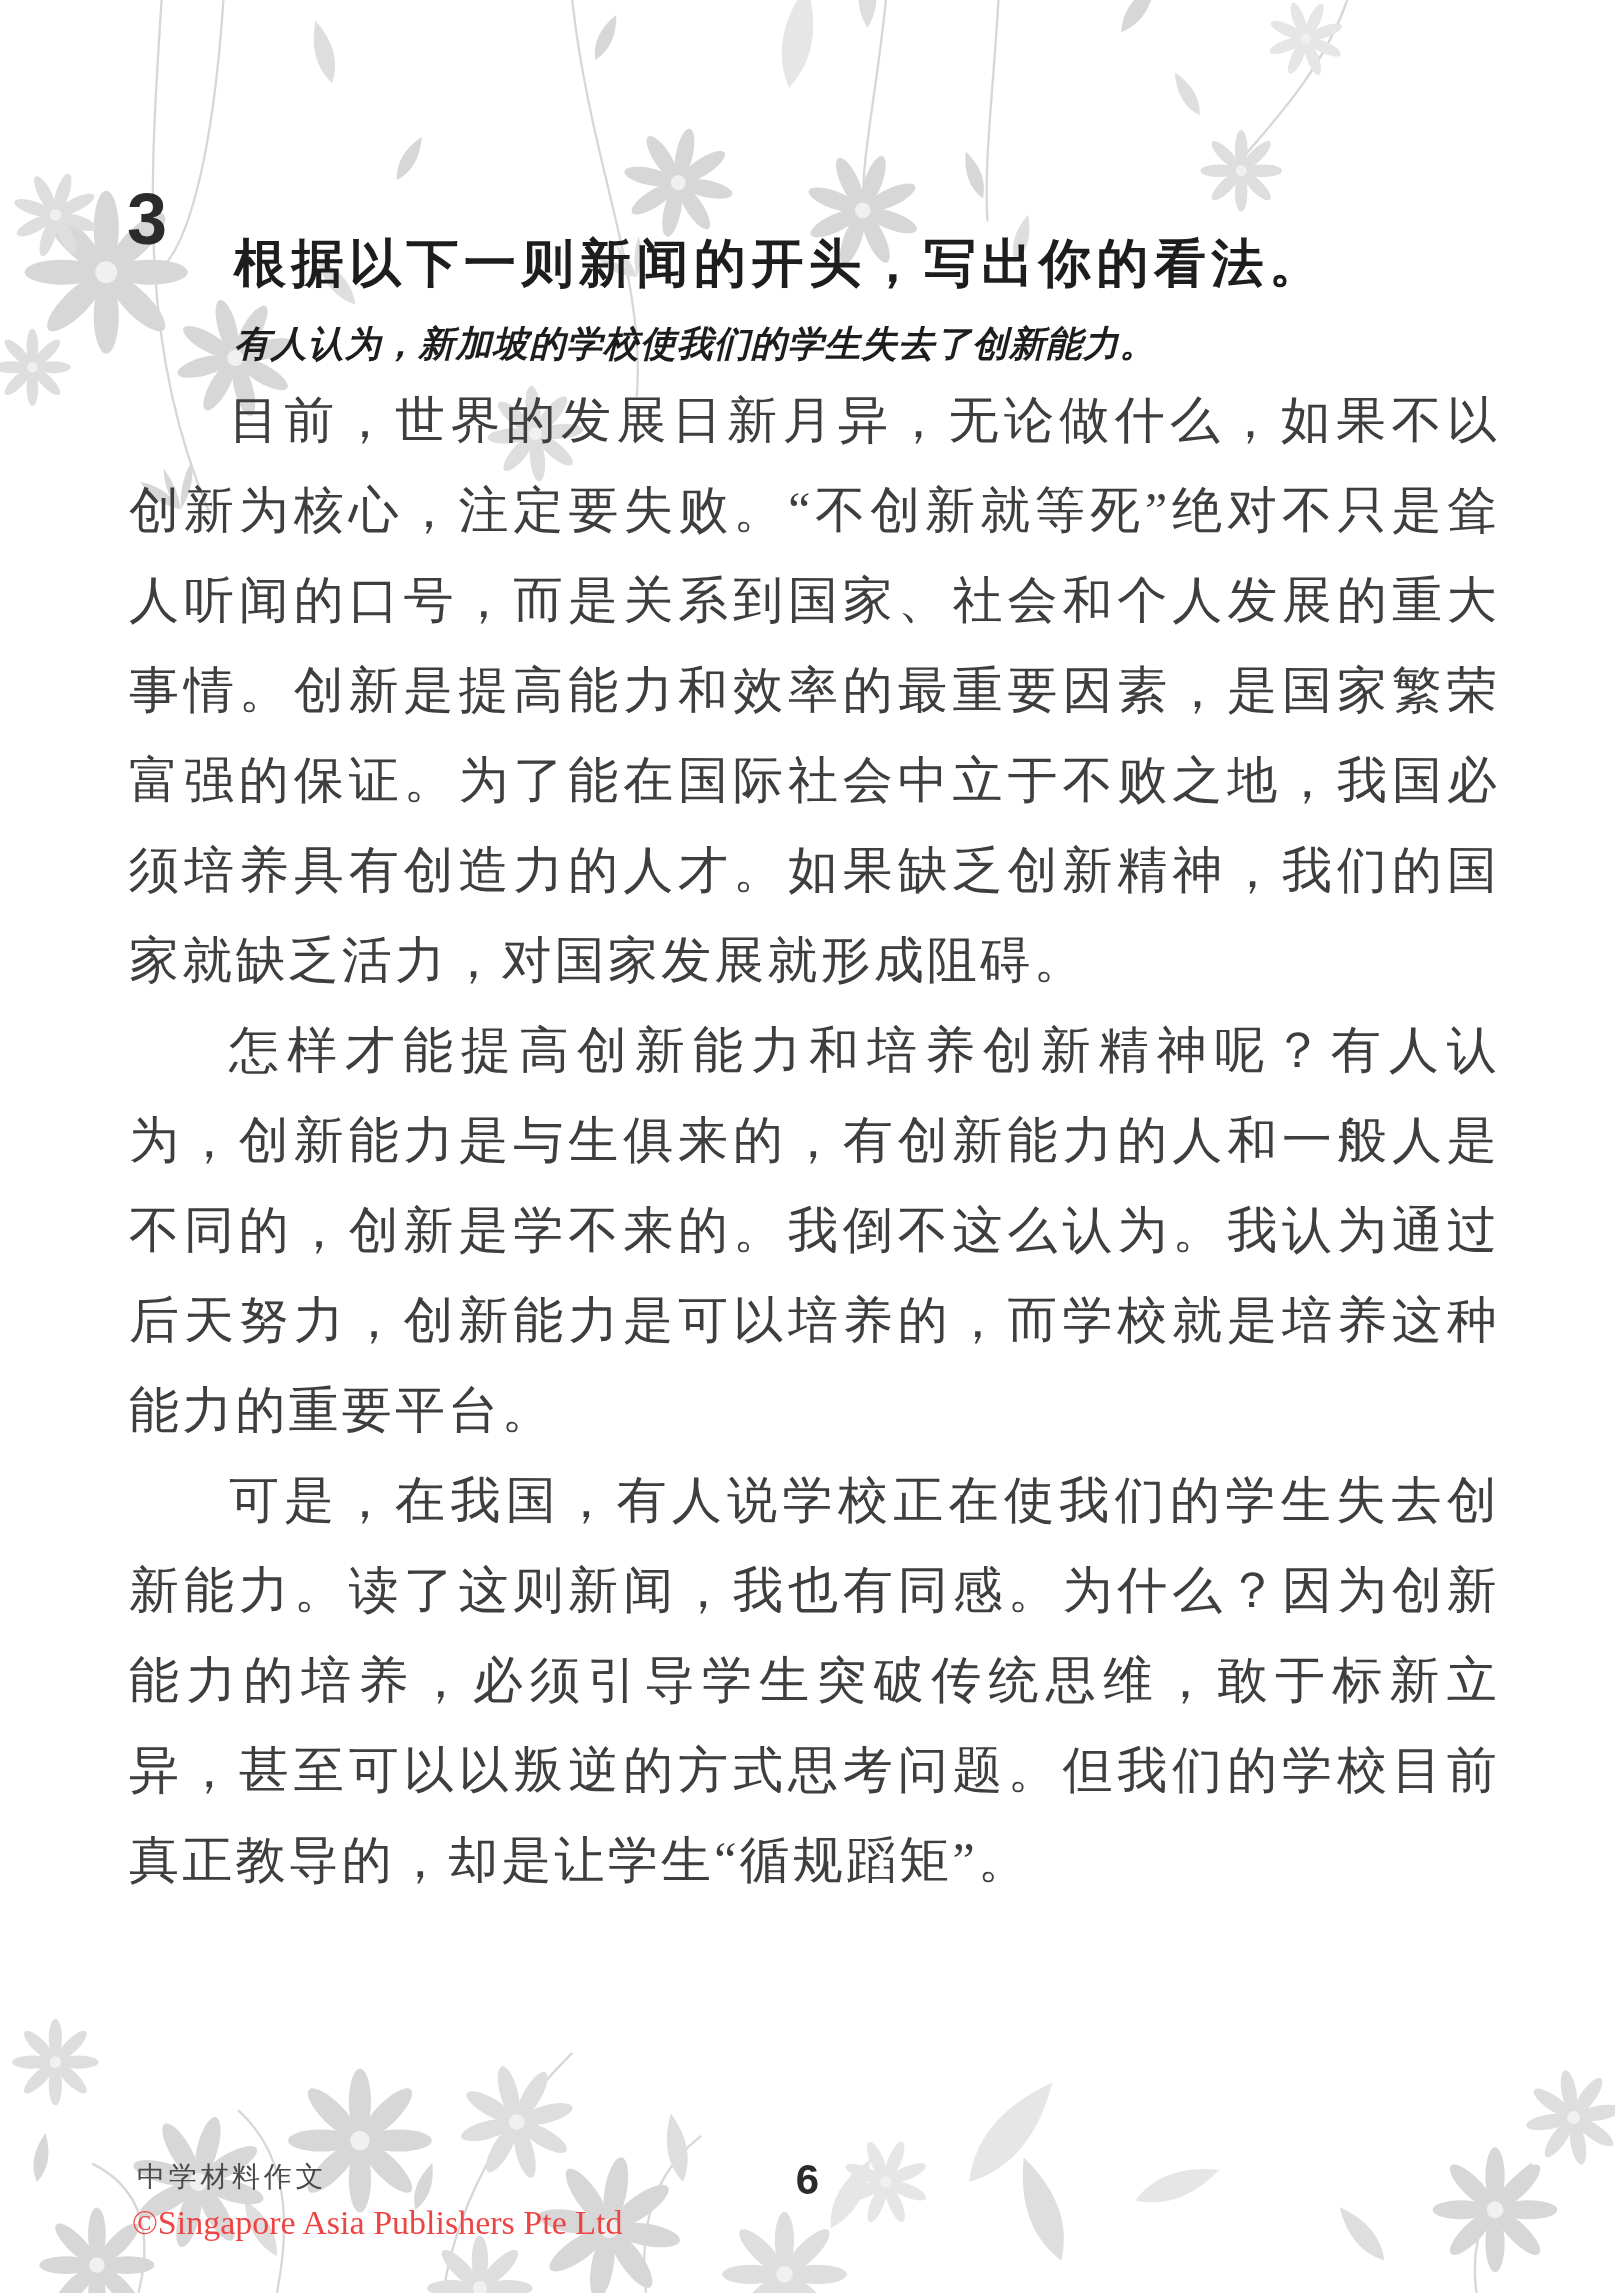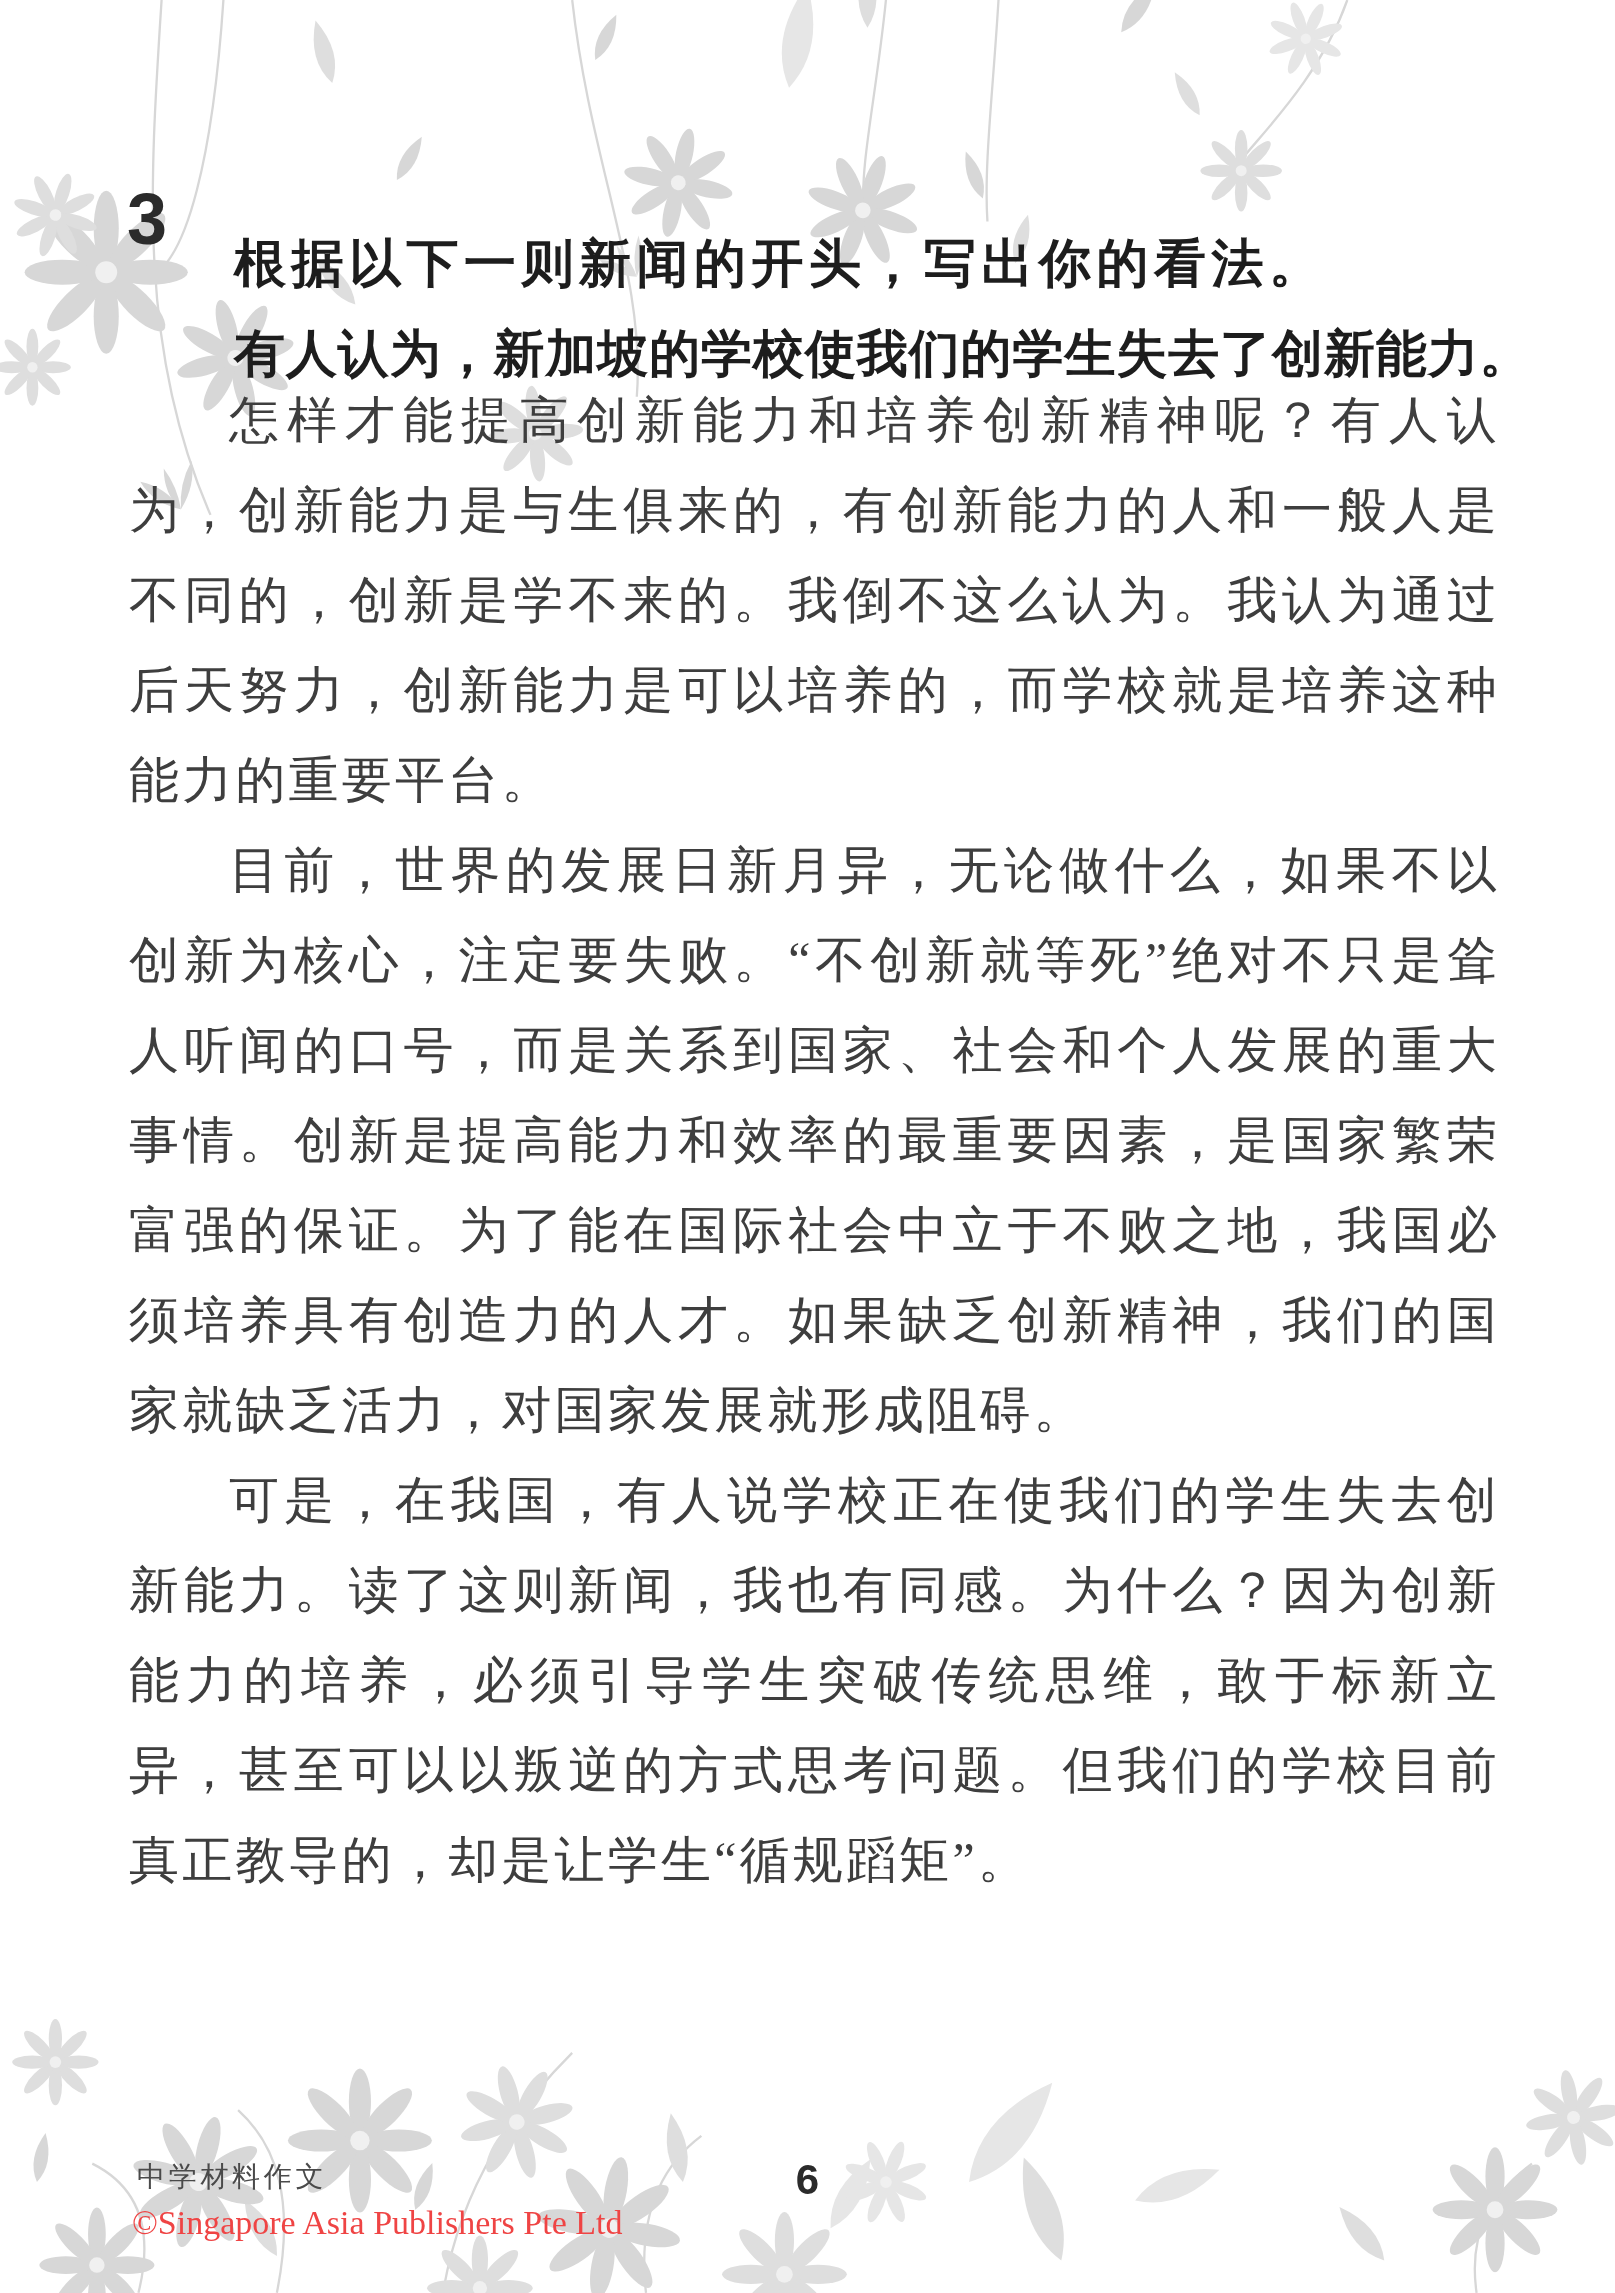--- a/index.html
+++ b/index.html
@@ -33,21 +33,21 @@
     color:#2b2b2b;
   }
   .prompt{
     position:absolute;left:234px;
     font-family:"Liberation Sans", sans-serif;
     font-weight:700;color:var(--heading-ink);
     white-space:nowrap;
     margin-top:30px;
   }
   .prompt.line1{top:199px;font-size:52px;letter-spacing:5.5px;}
-  .prompt.line2{top:290px;font-size:51px;letter-spacing:0.9px;}
+  .prompt.line2{top:290px;font-size:36px;letter-spacing:0.9px;font-style:italic;}
 
   .essay{
     position:absolute;left:129px;top:375px;width:1371px;
     font-size:50px;line-height:90px;letter-spacing:3.2px;
     color:var(--ink);
     text-align:justify;
     text-justify:inter-character;
     text-align-last:left;
   }
   .essay p{margin:0;text-indent:2em;}
@@ -153,22 +153,22 @@
     <use href="#fl" class="petal-a" transform="translate(1620,330) scale(1.3)"></use>
     <use href="#fl" class="petal-b" transform="translate(1705,230) scale(1.0) rotate(35)"></use>
     <use href="#fl" class="petal-a" transform="translate(105,390) scale(1.2)"></use>
   </svg>
 
   <div class="qnum">3</div>
   <div class="prompt line1">根据以下一则新闻的开头，写出你的看法。</div>
   <div class="prompt line2">有人认为，新加坡的学校使我们的学生失去了创新能力。</div>
 
   <div class="essay">
+    <p>目前，世界的发展日新月异，无论做什么，如果不以创新为核心，注定要失败。“不创新就等死”绝对不只是耸人听闻的口号，而是关系到国家、社会和个人发展的重大事情。创新是提高能力和效率的最重要因素，是国家繁荣富强的保证。为了能在国际社会中立于不败之地，我国必须培养具有创造力的人才。如果缺乏创新精神，我们的国家就缺乏活力，对国家发展就形成阻碍。</p>
     <p>怎样才能提高创新能力和培养创新精神呢？有人认为，创新能力是与生俱来的，有创新能力的人和一般人是不同的，创新是学不来的。我倒不这么认为。我认为通过后天努力，创新能力是可以培养的，而学校就是培养这种能力的重要平台。</p>
-    <p>目前，世界的发展日新月异，无论做什么，如果不以创新为核心，注定要失败。“不创新就等死”绝对不只是耸人听闻的口号，而是关系到国家、社会和个人发展的重大事情。创新是提高能力和效率的最重要因素，是国家繁荣富强的保证。为了能在国际社会中立于不败之地，我国必须培养具有创造力的人才。如果缺乏创新精神，我们的国家就缺乏活力，对国家发展就形成阻碍。</p>
     <p>可是，在我国，有人说学校正在使我们的学生失去创新能力。读了这则新闻，我也有同感。为什么？因为创新能力的培养，必须引导学生突破传统思维，敢于标新立异，甚至可以以叛逆的方式思考问题。但我们的学校目前真正教导的，却是让学生“循规蹈矩”。</p>
   </div>
 
   <div class="footer-series">中学材料作文</div>
   <div class="footer-copy">©Singapore Asia Publishers Pte Ltd</div>
   <div class="page-number">6</div>
 
 </div>
 
 

